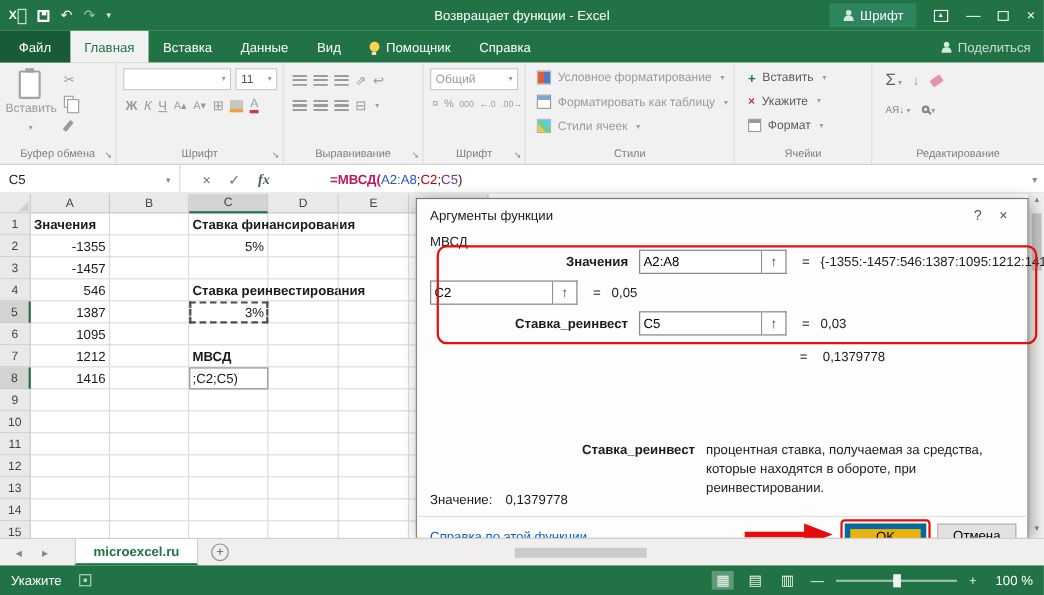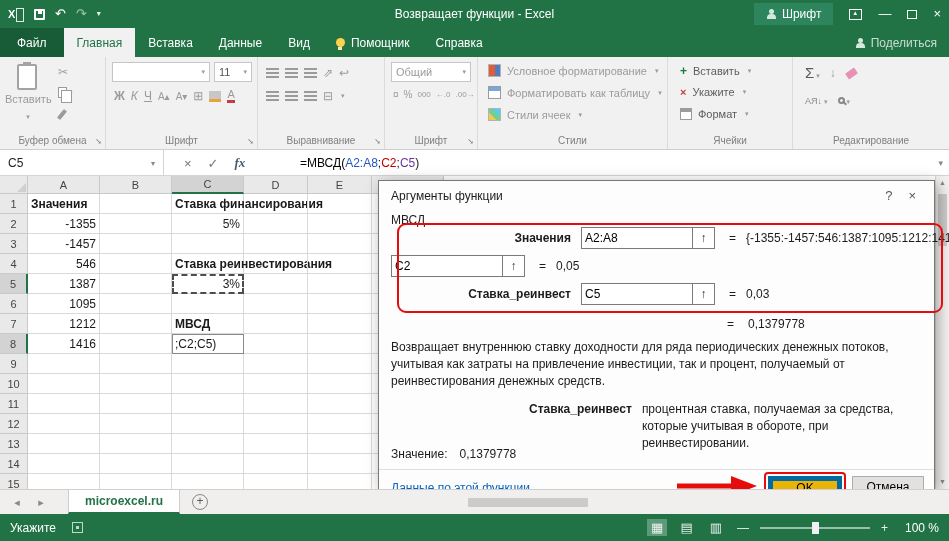--- a/index.html
+++ b/index.html
@@ -334,21 +334,21 @@
 <div class="fbar">
   <div class="namebox">
     <span>C5</span>
     <span class="nbdd">▾</span>
   </div>
   <div class="fbtns">
     <span>×</span>
     <span>✓</span>
     <span class="fxico">fx</span>
   </div>
-  <div class="ftext"><span style="color: #000000;">=МВСД(</span><span style="color: rgb(36, 86, 196);">A2:A8</span><span style="color: rgb(34, 34, 34);">;</span><span style="color: rgb(192, 0, 0);">C2</span><span style="color: rgb(34, 34, 34);">;</span><span style="color: rgb(112, 48, 160);">C5</span><span style="color: rgb(34, 34, 34);">)</span></div>
+  <div class="ftext"><span style="color: #be185d; font-weight: bold;">=МВСД(</span><span style="color: rgb(36, 86, 196);">A2:A8</span><span style="color: rgb(34, 34, 34);">;</span><span style="color: rgb(192, 0, 0);">C2</span><span style="color: rgb(34, 34, 34);">;</span><span style="color: rgb(112, 48, 160);">C5</span><span style="color: rgb(34, 34, 34);">)</span></div>
   <span class="fexp">▾</span>
 </div>
 
 <div class="grid">
   <div class="chead">
       <div class="corner"></div>
       <div class="ch" style="width: 72px;">A</div>
       <div class="ch" style="width: 72px;">B</div>
       <div class="ch sel" style="width: 72px;">C</div>
       <div class="ch" style="width: 64px;">D</div>
@@ -530,30 +530,29 @@
         <input class="finput" type="text" value="C5" style="">
         <div class="fpick">
           <span class="parrow">↑</span>
         </div>
         <div class="feq">=</div>
         <div class="fres">0,03</div>
       </div>
     </div>
   <div class="redbox"></div>
   <div class="dtotal"><span>=</span><span style="margin-left:14px">0,1379778</span></div>
-  <div class="ddesc">Возвращает внутреннюю ставку доходности для ряда периодических денежных потоков, учитывая как затраты на привлечение инвестиции, так и процент, получаемый от реинвестирования денежных средств.</div>
   <div class="dparam">
     <span class="pname">Ставка_реинвест</span>
-    <span class="pdesc">процентная ставка, получаемая за средства, которые учитывая в обороте, при реинвестировании.</span>
+    <span class="pdesc">процентная ставка, получаемая за средства, которые находятся в обороте, при реинвестировании.</span>
   </div>
   <div class="dvalue">
     <span>Значение:</span><span style="margin-left:12px">0,1379778</span>
   </div>
   <div class="dsep"></div>
-  <a class="dlink">Данные по этой функции</a>
+  <a class="dlink">Справка по этой функции</a>
   <div class="okwrap">
     <button class="dbtn-ok">OK</button>
   </div>
   <button class="dbtn-cancel">Отмена</button>
   <svg class="redarrow" width="84" height="24" viewBox="0 0 84 24">
     <line x1="2" y1="12" x2="58" y2="12" stroke="#e60c0c" stroke-width="5"></line>
     <polygon points="56,2 82,12 56,22" fill="#e60c0c"></polygon>
   </svg>
 </div>
 

